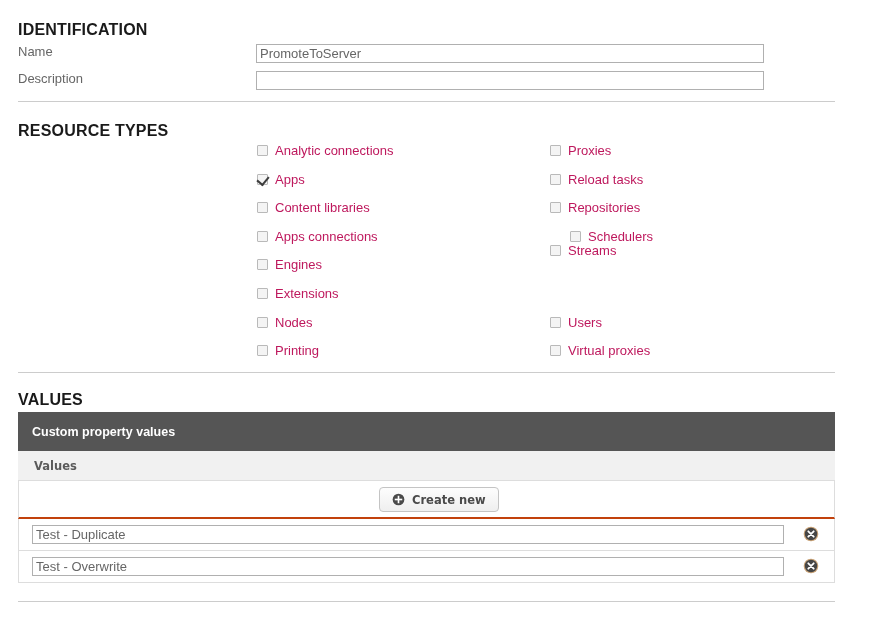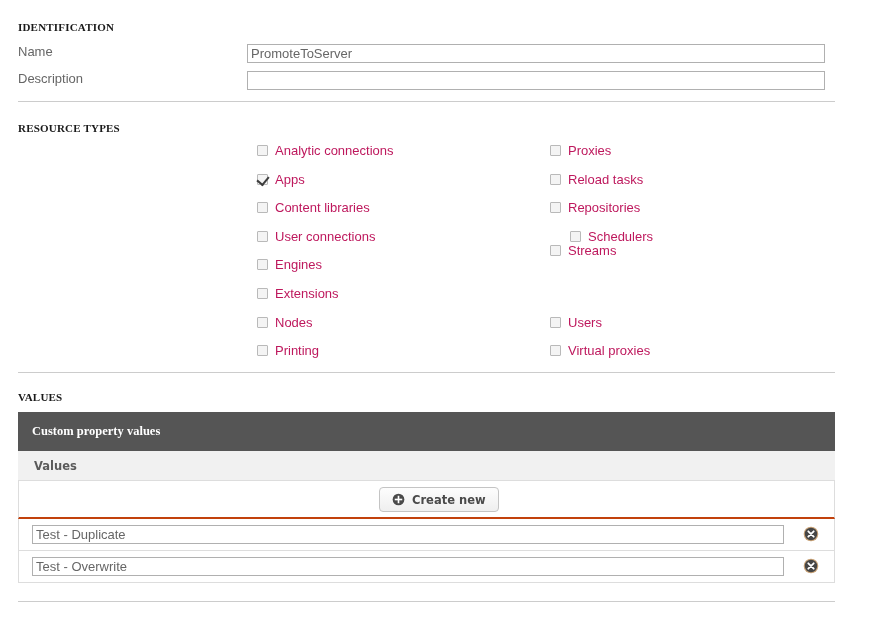--- a/index.html
+++ b/index.html
@@ -16,22 +16,22 @@
     overflow: hidden;
     position: relative;
   }
 
   .page { position: relative; width: 875px; height: 625px; }
 
   
   .section-title {
     position: absolute;
     left: 18px;
-    font-family: Liberation Serif, serif;
-    font-size: 11px;
+    font-family: Liberation Sans, sans-serif;
+    font-size: 16px;
     font-weight: bold;
     letter-spacing: 0.2px;
     color: #1a1a1a;
   }
 
   .divider {
     position: absolute;
     left: 18px;
     width: 817px;
     height: 1px;
@@ -40,22 +40,22 @@
 
   
   .field-label {
     position: absolute;
     left: 18px;
     font-size: 13px;
     color: #666666;
   }
   .text-input {
     position: absolute;
-    left: 247px;
-    width: 578px;
+    left: 256px;
+    width: 508px;
     height: 19px;
     box-sizing: border-box;
     border: 1px solid #b0b0b0;
     background: #ffffff;
     font-family: "Liberation Sans", sans-serif;
     font-size: 13px;
     color: #666666;
     padding: 1px 3px;
     outline: none;
     border-radius: 0;
@@ -106,21 +106,21 @@
   }
   .panel-header {
     height: 39px;
     background: #555555;
     display: flex;
     align-items: center;
     padding-left: 14px;
     box-sizing: border-box;
   }
   .panel-header-text {
-    font-family: Liberation Serif, serif;
+    font-family: Liberation Sans, sans-serif;
     color: #ffffff;
     font-size: 12.5px;
     font-weight: bold;
   }
   .panel-subheader {
     height: 30px;
     background: #f1f1f1;
     border-bottom: 1px solid #dddddd;
     display: flex;
     align-items: center;
@@ -233,21 +233,21 @@
   <div class="cb-row" style="left:257px; top:173px;">
     <span class="cb-box checked"></span>
     <span class="cb-label">Apps</span>
   </div>
   <div class="cb-row" style="left:257px; top:201px;">
     <span class="cb-box"></span>
     <span class="cb-label">Content libraries</span>
   </div>
   <div class="cb-row" style="left:257px; top:230px;">
     <span class="cb-box"></span>
-    <span class="cb-label">User connections</span>
+    <span class="cb-label">Apps connections</span>
   </div>
   <div class="cb-row" style="left:257px; top:258px;">
     <span class="cb-box"></span>
     <span class="cb-label">Engines</span>
   </div>
   <div class="cb-row" style="left:257px; top:287px;">
     <span class="cb-box"></span>
     <span class="cb-label">Extensions</span>
   </div>
   <div class="cb-row" style="left:257px; top:316px;">

